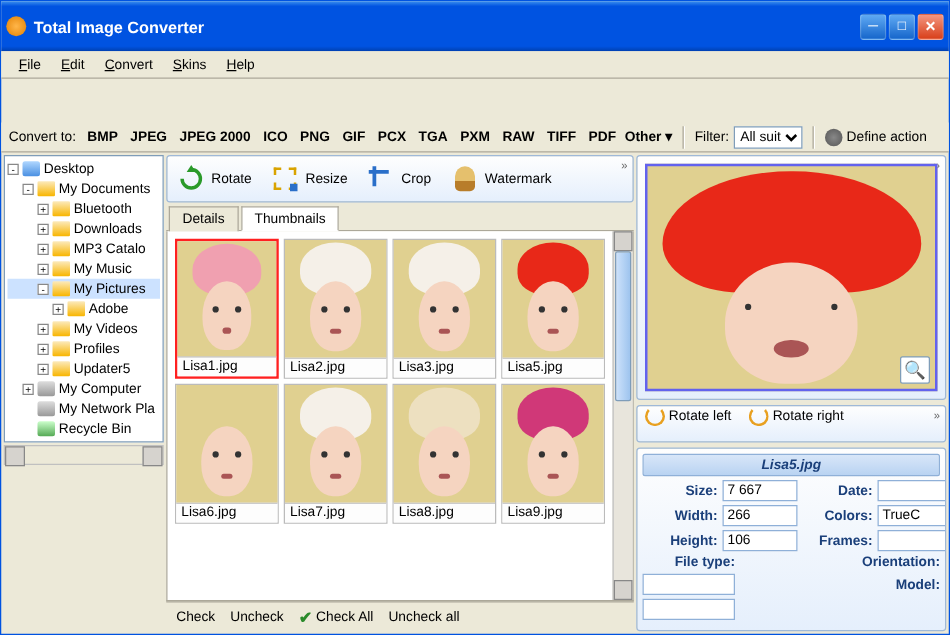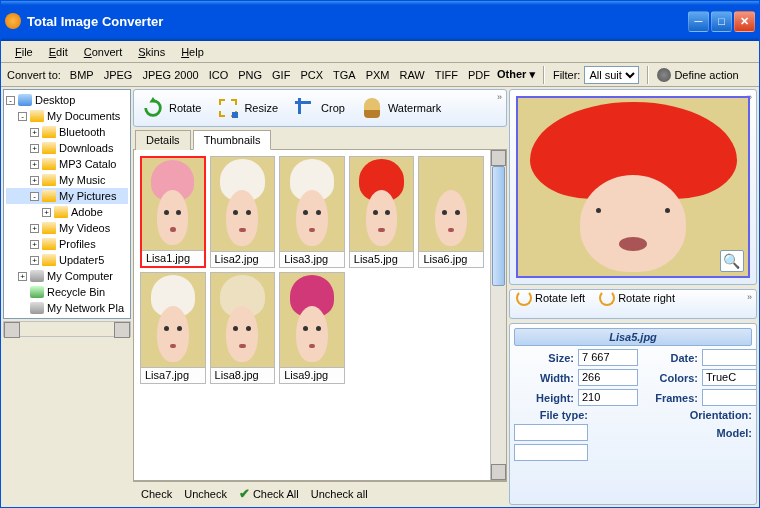--- a/index.html
+++ b/index.html
@@ -7,23 +7,23 @@
 .window { width: 760px; height: 508px; border: 1px solid #0053e1; background: #ece9d8; display: flex; flex-direction: column; }
 .titlebar { height: 40px; background: linear-gradient(to bottom, #3b8fee 0%, #0053e1 10%, #0053e1 90%, #0040b0 100%); display: flex; align-items: center; padding: 0 4px; color: white; }
 .titlebar .icon { width: 16px; height: 16px; background: radial-gradient(circle, #ffb64a, #e27f00); border-radius: 50%; margin-right: 6px; }
 .titlebar .title { flex: 1; font-weight: bold; font-size: 13px; }
 .winbtn { width: 21px; height: 21px; margin-left: 2px; border-radius: 3px; display: flex; align-items: center; justify-content: center; color: white; font-weight: bold; cursor: pointer; }
 .winbtn.min, .winbtn.max { background: linear-gradient(to bottom, #5fa9f3, #1666cb); border: 1px solid #fff3; }
 .winbtn.close { background: linear-gradient(to bottom, #f39680, #d83f1a); border: 1px solid #fff3; }
 .menubar { height: 22px; background: #ece9d8; display: flex; align-items: center; padding: 0 6px; border-bottom: 1px solid #aca899; }
 .menubar span { padding: 2px 8px; cursor: pointer; }
 .menubar span:first-letter { text-decoration: underline; }
-.convertbar { height: 24px; background: #ece9d8; display: flex; align-items: center; padding: 0 6px; gap: 4px; border-bottom: 1px solid #aca899; }
+.convertbar { height: 24px; background: #ece9d8; display: flex; align-items: center; padding: 0 6px; gap: 4px; border-bottom: 1px solid #aca899; margin-top: 35px; }
 .convertbar .label { margin-right: 2px; }
-.convertbar .fmt { font-weight: normal; padding: 0 3px; cursor: pointer; }
+.convertbar .fmt { font-weight: bold; padding: 0 3px; cursor: pointer; }
 .convertbar .other { font-weight: bold; cursor: pointer; }
 .convertbar .sep { width: 2px; height: 18px; border-left: 1px solid #aca899; border-right: 1px solid #fff; margin: 0 4px; }
 .convertbar select { height: 18px; font-size: 11px; background:#fff; border:1px solid #7f9db9;}
 .convertbar .defact { display: flex; align-items: center; gap: 3px; cursor: pointer; }
 .gear { width: 14px; height: 14px; background: radial-gradient(circle, #888, #555); border-radius: 50%; position: relative; }
 .body-area { flex: 1; display: flex; min-height: 0; }
 .tree { width: 128px; background: #fff; border: 1px solid #7f9db9; margin: 2px; padding: 2px; overflow: hidden; }
 .tree-row { display: flex; align-items: center; height: 16px; white-space: nowrap; cursor: pointer; }
 .tree-row .exp { width: 9px; height: 9px; border: 1px solid #888; background: #fff; font-size: 8px; line-height: 7px; text-align: center; margin-right: 2px; cursor: pointer; }
 .tree-row .noexp { width: 11px; }
@@ -47,21 +47,21 @@
 .resize-ic::after { content:''; position:absolute; right:-3px; bottom:-3px; width:6px; height:6px; background:#2a6fc9; }
 .crop-ic { position: relative; width: 20px; height: 20px; }
 .crop-ic::before, .crop-ic::after { content: ''; position: absolute; background: #2a6fc9; }
 .crop-ic::before { width: 16px; height: 3px; top: 3px; left: 0; }
 .crop-ic::after { width: 3px; height: 16px; top: 0; left: 3px; }
 .wm-ic { width: 16px; height: 20px; background: linear-gradient(to bottom, #e5c06d 60%, #b87d2a 60%); border-radius: 8px 8px 4px 4px; }
 .tabs { display: flex; border-bottom: 1px solid #aca899; padding-left: 2px; }
 .tab { padding: 3px 10px; border: 1px solid #aca899; border-bottom: none; background: #ece9d8; cursor: pointer; position: relative; top: 1px; margin-right: 2px; }
 .tab.active { background: #fff; border-bottom: 1px solid #fff; }
 .thumbs-wrap { flex: 1; display: flex; background: #fff; border: 1px solid #aca899; border-top: none; min-height: 0; }
-.thumbs { flex: 1; display: grid; grid-template-columns: repeat(5, 1fr); grid-auto-rows: 112px; gap: 4px; padding: 6px; overflow: hidden; }
+.thumbs { flex: 1; display: grid; grid-template-columns: repeat(4, 1fr); grid-auto-rows: 112px; gap: 4px; padding: 6px; overflow: hidden; }
 .thumb { border: 1px solid #bbb; display: flex; flex-direction: column; cursor: pointer; background: #fff; }
 .thumb.sel { border: 2px solid #ff2020; }
 .thumb .img { flex: 1; background: #e0d090; position: relative; overflow: hidden; }
 .thumb .cap { height: 16px; border-top: 1px solid #bbb; padding: 1px 4px; background: #fdfdfd; }
 .baby { position: absolute; inset: 0; }
 .baby .face { position: absolute; width: 50%; height: 60%; background: #f5d4c0; border-radius: 50% 50% 45% 45%; left: 25%; bottom: 5%; }
 .baby .eyes { position: absolute; width: 28%; height: 6%; left: 36%; bottom: 38%; display: flex; justify-content: space-between; }
 .baby .eyes span { width: 5px; height: 5px; background: #333; border-radius: 50%; }
 .baby .mouth { position: absolute; width: 10%; height: 5%; background: #a55; left: 45%; bottom: 20%; border-radius: 3px; }
 .baby .hat { position: absolute; width: 70%; height: 45%; left: 15%; top: 2%; border-radius: 50% 50% 40% 40%; }
@@ -196,27 +196,27 @@
             <span class="ficon folder"></span>
             <span>Updater5</span>
           </div>
           <div class="tree-row ind1">
             <span class="exp">+</span>
             <span class="ficon mycomp"></span>
             <span>My Computer</span>
           </div>
           <div class="tree-row ind1">
             <span class="noexp"></span>
+            <span class="ficon mycomp"></span>
+            <span>My Network Pla</span>
+          </div>
+          <div class="tree-row ind1">
+            <span class="noexp"></span>
             <span class="ficon recbin"></span>
             <span>Recycle Bin</span>
-          </div>
-          <div class="tree-row ind1">
-            <span class="noexp"></span>
-            <span class="ficon mycomp"></span>
-            <span>My Network Pla</span>
           </div>
         </div>
       <div class="hscroll"></div>
     </div>
 
     <div class="mid">
       <div class="toolbar">
         <div class="tool">
           <div class="ticon rotate-ic">
               <svg viewBox="0 0 24 24">
@@ -416,21 +416,21 @@
         <div class="grid">
           <div class="lbl">Size:</div>
           <div class="val">7 667</div>
           <div class="lbl">Date:</div>
           <div class="val"></div>
           <div class="lbl">Width:</div>
           <div class="val">266</div>
           <div class="lbl">Colors:</div>
           <div class="val">TrueC</div>
           <div class="lbl">Height:</div>
-          <div class="val">210</div>
+          <div class="val">106</div>
           <div class="lbl">Frames:</div>
           <div class="val"></div>
         </div>
         <div class="row2">
           <div class="lbl">File type:</div>
           <div class="lbl">Orientation:</div>
           <div class="val"></div>
           <div class="lbl">Model:</div>
           <div class="val"></div>
         </div>

